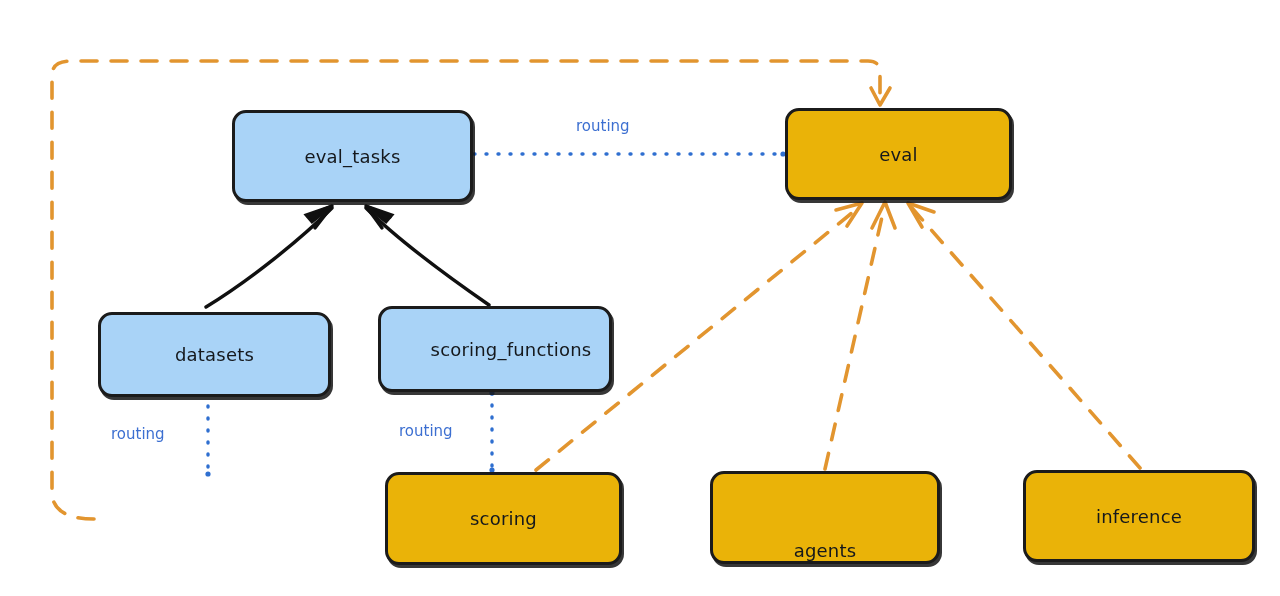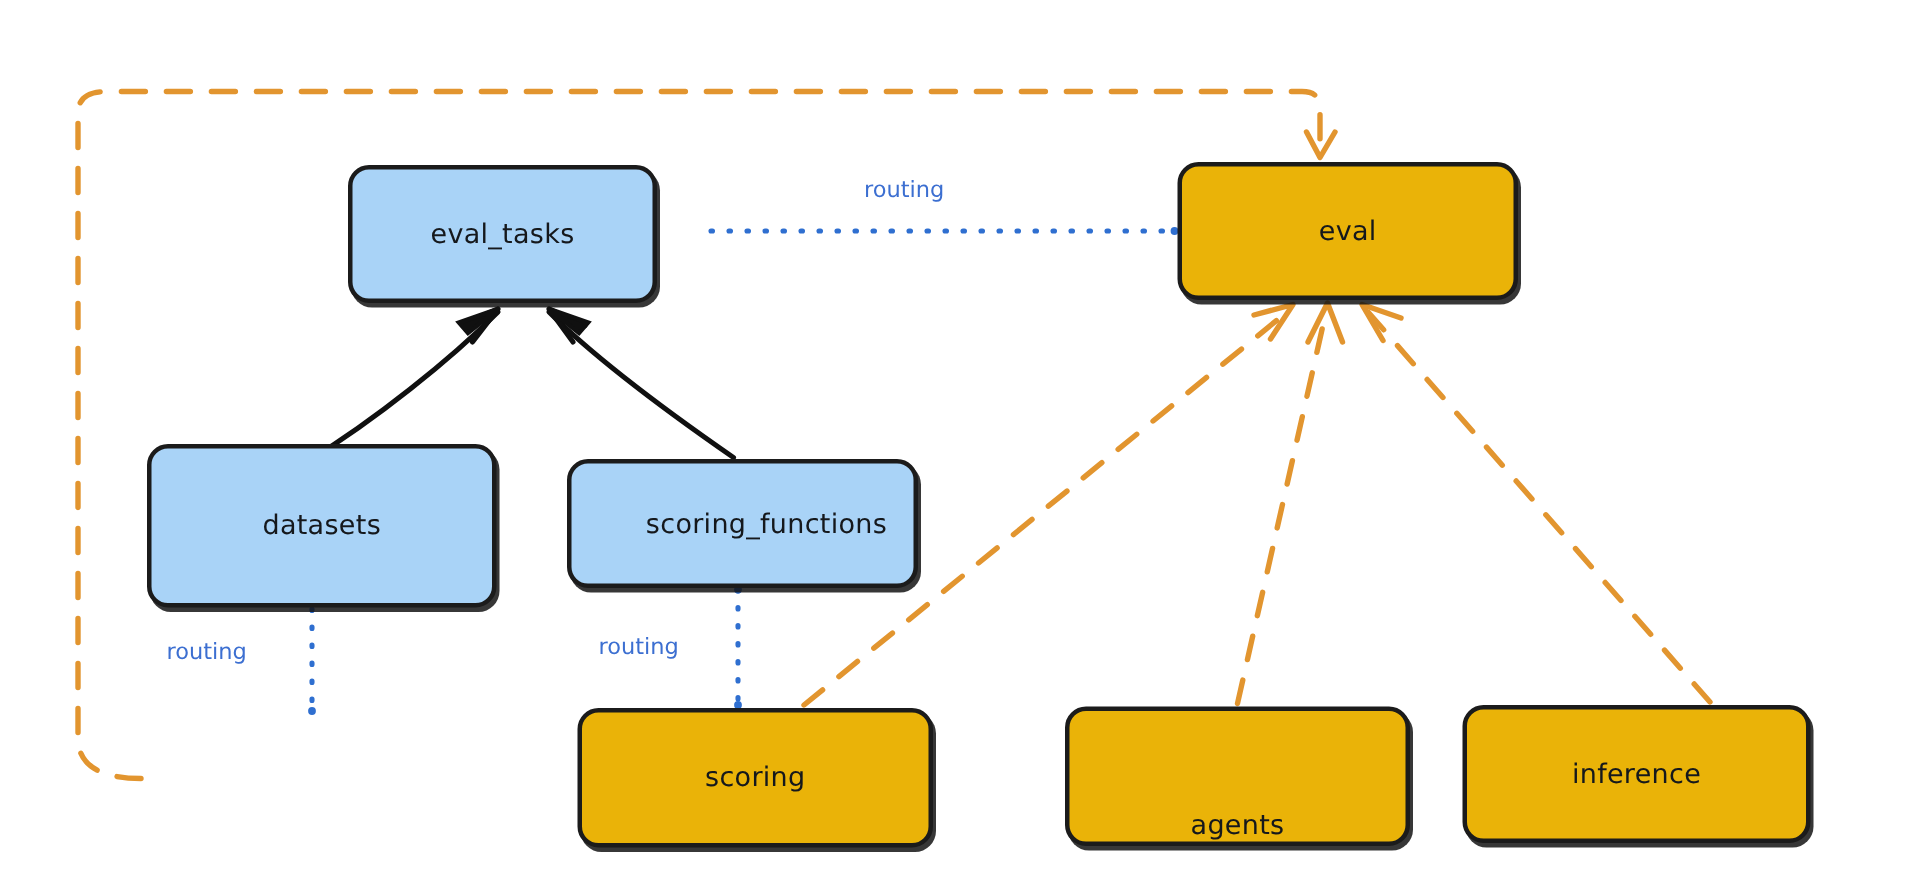--- a/index.html
+++ b/index.html
@@ -107,46 +107,46 @@
       <path d="M825,469 L 884,208" fill="none" stroke="#e2952f" stroke-width="3.6" stroke-linecap="round" stroke-dasharray="16 14"></path>
       <path d="M872,228 L 885,202 L 895,228" fill="none" stroke="#e2952f" stroke-width="3.6" stroke-linecap="round" stroke-linejoin="round"></path>
     </g>
 
     <g>
       <path d="M1140,468 L 912,208" fill="none" stroke="#e2952f" stroke-width="3.6" stroke-linecap="round" stroke-dasharray="16 14"></path>
       <path d="M934,212 L 908,203 L 922,227" fill="none" stroke="#e2952f" stroke-width="3.6" stroke-linecap="round" stroke-linejoin="round"></path>
     </g>
   </svg>
 
-  <div class="node node-api" style="left:232px; top:110px; width:206px; height:92px;">
+  <div class="node node-api" style="left:232px; top:110px; width:241px; height:92px;">
     <span class="node-label">eval_tasks</span>
   </div>
 
   <div class="node node-provider" style="left:785px; top:108px; width:227px; height:92px;">
     <span class="node-label">eval</span>
   </div>
 
-  <div class="node node-api" style="left:98px; top:296px; width:233px; height:109px;">
+  <div class="node node-api" style="left:98px; top:312px; width:233px; height:85px;">
     <span class="node-label">datasets</span>
   </div>
 
   <div class="node node-api" style="left:378px; top:306px; width:234px; height:86px;padding-left:32px;">
     <span class="node-label">scoring_functions</span>
   </div>
 
 
   <div class="node node-provider" style="left:385px; top:472px; width:237px; height:93px;align-items:center;">
     <span class="node-label">scoring</span>
   </div>
 
   <div class="node node-provider" style="left:710px; top:471px; width:230px; height:93px;align-items:flex-end;">
     <span class="node-label">agents</span>
   </div>
 
-  <div class="node node-provider" style="left:975px; top:470px; width:232px; height:92px;">
+  <div class="node node-provider" style="left:1023px; top:470px; width:232px; height:92px;">
     <span class="node-label">inference</span>
   </div>
 
   <div class="edge-label" style="left:576px; top:117px;">routing</div>
 
   <div class="edge-label" style="left:111px; top:425px;">routing</div>
 
   <div class="edge-label" style="left:399px; top:422px;">routing</div>
 
 </div>

